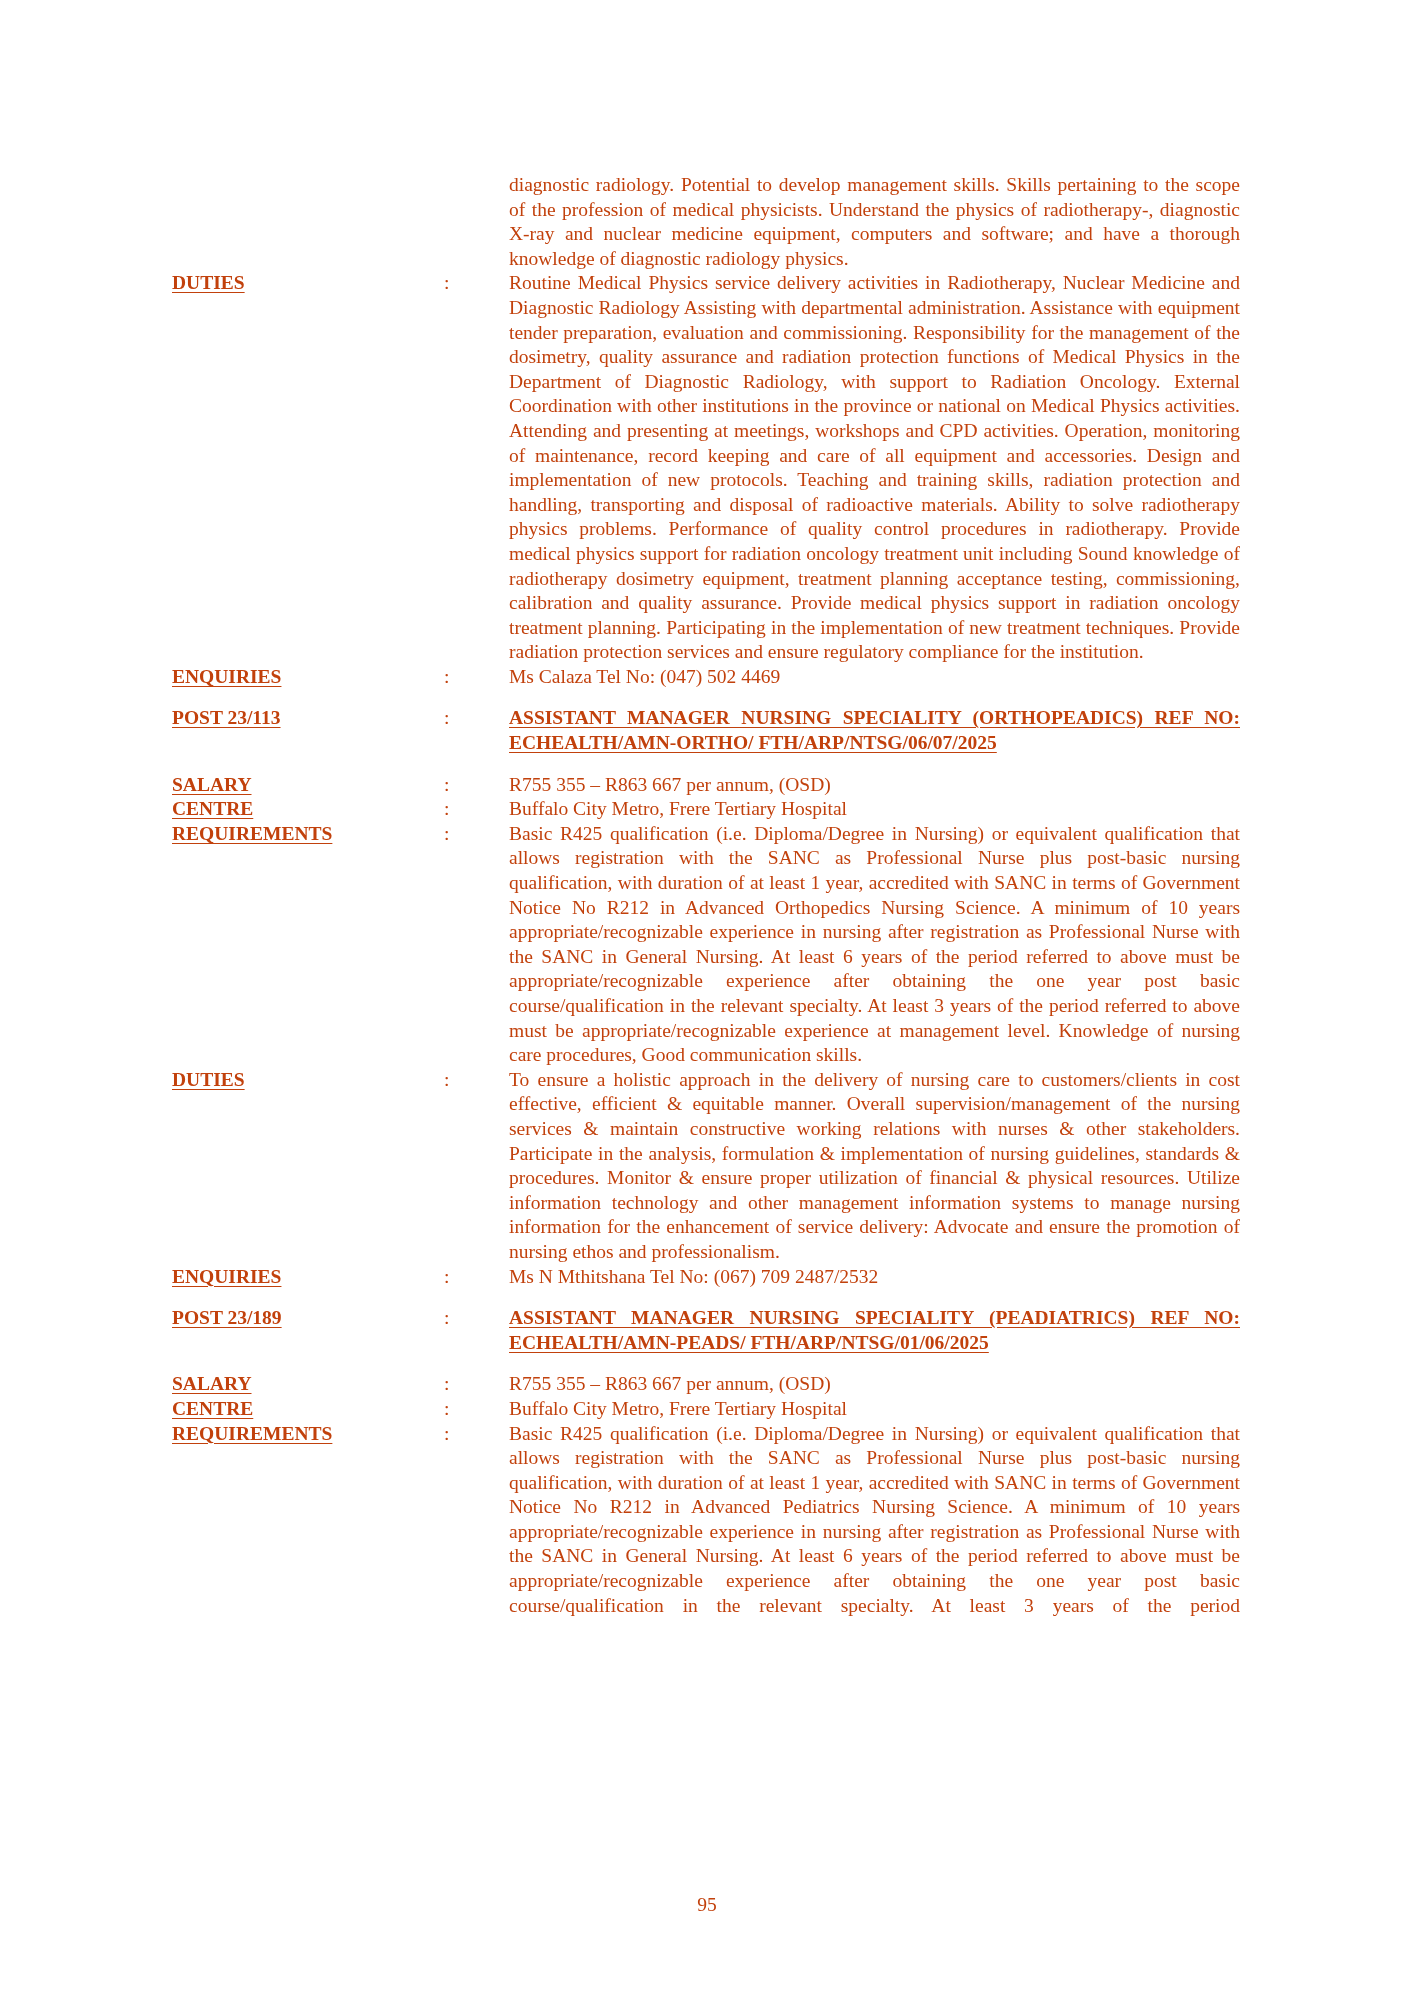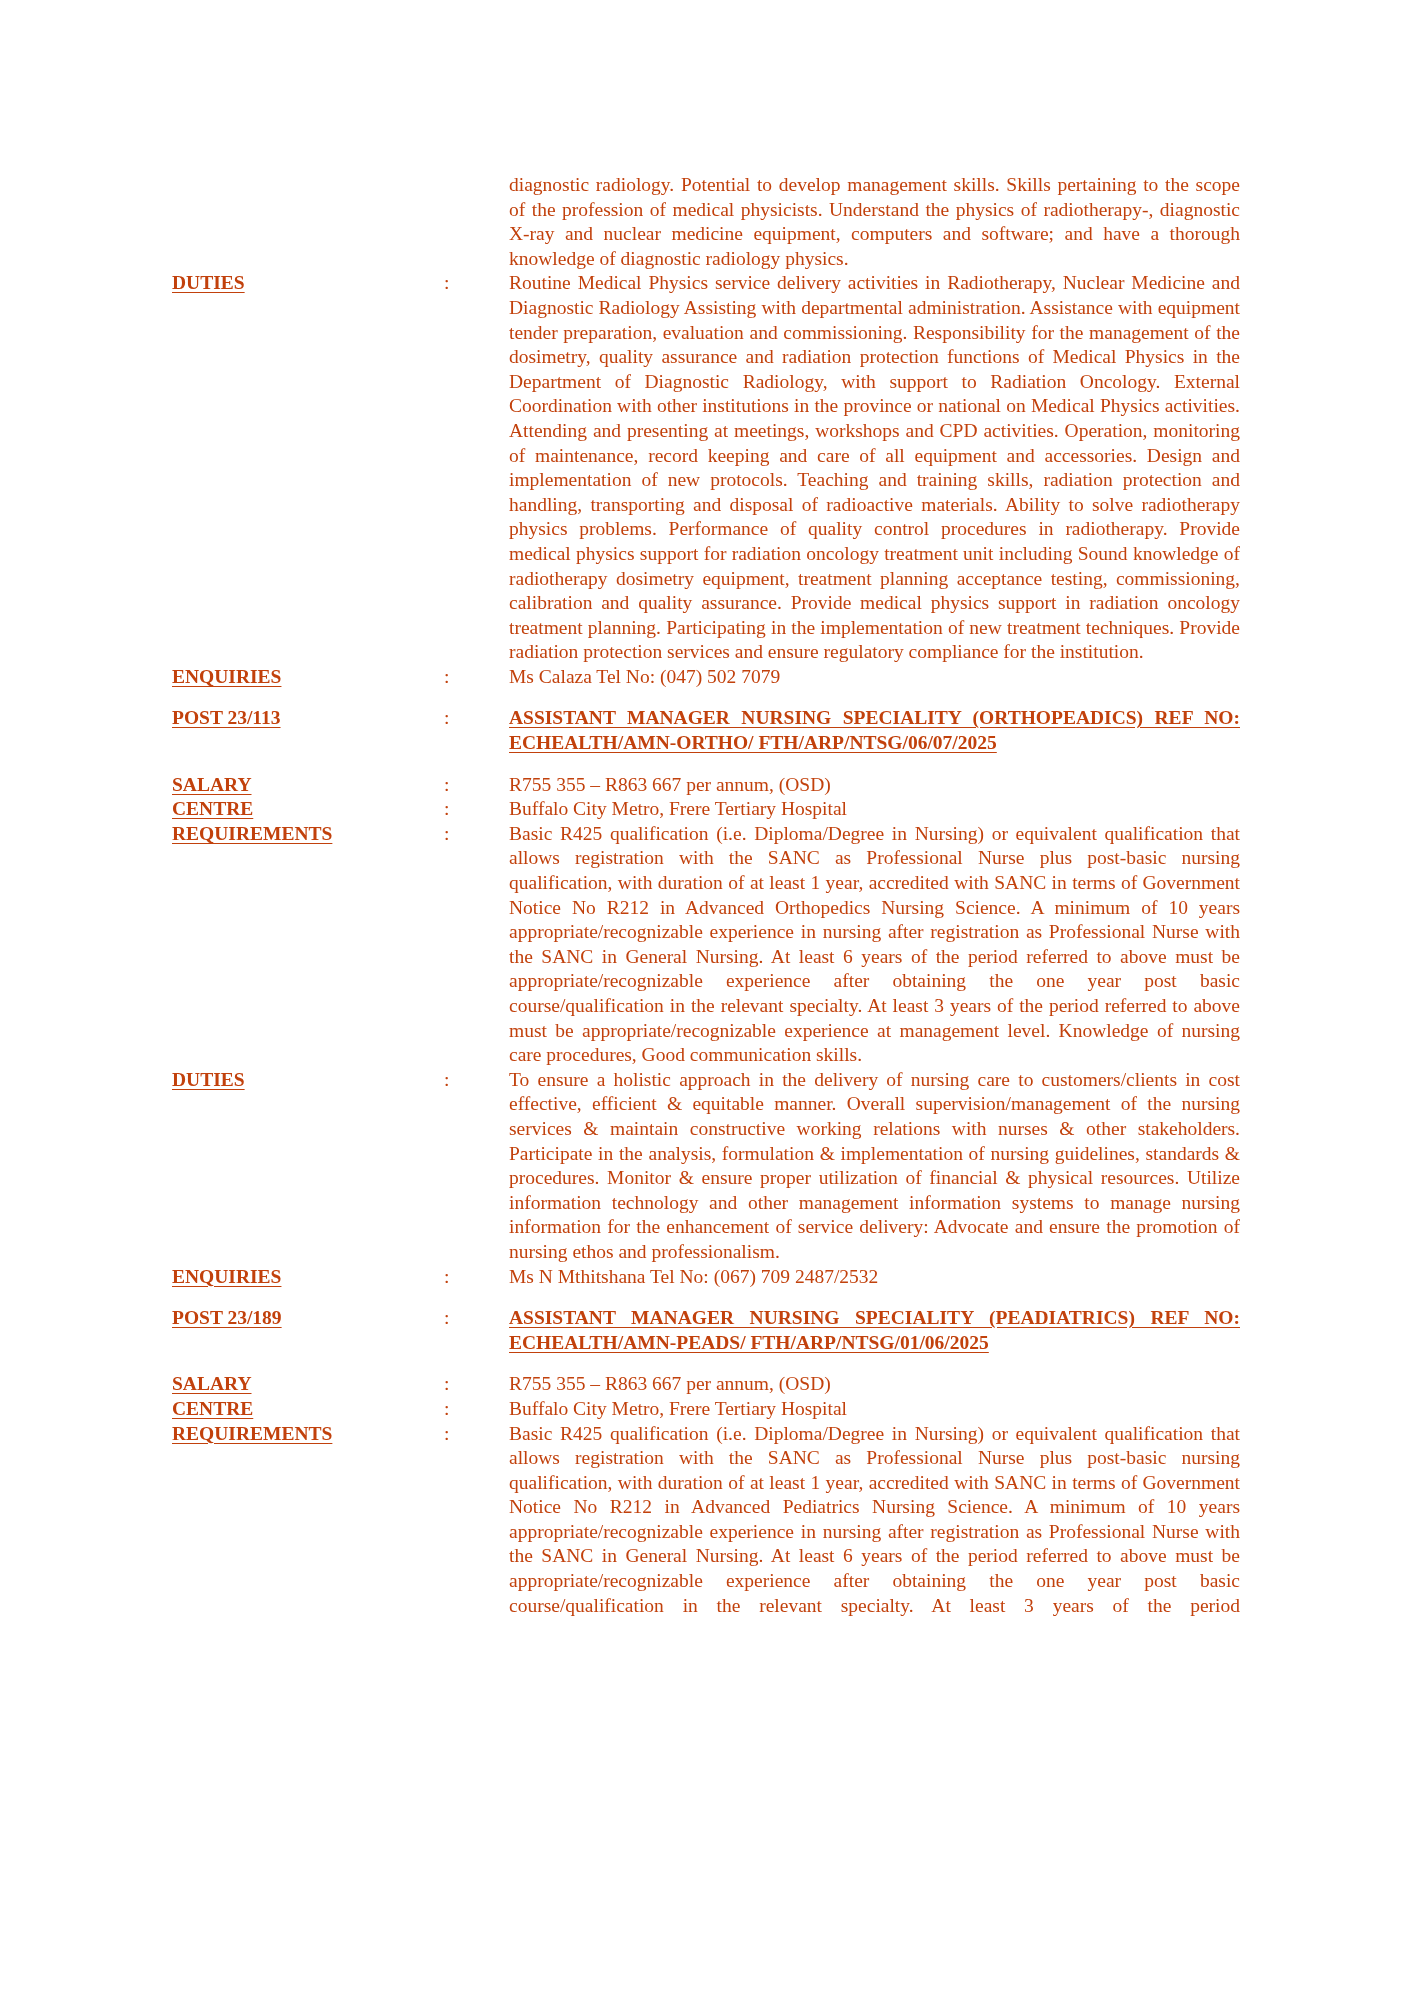--- a/index.html
+++ b/index.html
@@ -63,21 +63,21 @@
 
     <div class="row">
       <div class="label">DUTIES</div>
       <div class="sep">:</div>
       <div class="value">Routine Medical Physics service delivery activities in Radiotherapy, Nuclear Medicine and Diagnostic Radiology Assisting with departmental administration. Assistance with equipment tender preparation, evaluation and commissioning. Responsibility for the management of the dosimetry, quality assurance and radiation protection functions of Medical Physics in the Department of Diagnostic Radiology, with support to Radiation Oncology. External Coordination with other institutions in the province or national on Medical Physics activities. Attending and presenting at meetings, workshops and CPD activities. Operation, monitoring of maintenance, record keeping and care of all equipment and accessories. Design and implementation of new protocols. Teaching and training skills, radiation protection and handling, transporting and disposal of radioactive materials. Ability to solve radiotherapy physics problems. Performance of quality control procedures in radiotherapy. Provide medical physics support for radiation oncology treatment unit including Sound knowledge of radiotherapy dosimetry equipment, treatment planning acceptance testing, commissioning, calibration and quality assurance. Provide medical physics support in radiation oncology treatment planning. Participating in the implementation of new treatment techniques. Provide radiation protection services and ensure regulatory compliance for the institution.</div>
     </div>
 
     <div class="row">
       <div class="label">ENQUIRIES</div>
       <div class="sep">:</div>
-      <div class="value">Ms Calaza Tel No: (047) 502 7079</div>
+      <div class="value">Ms Calaza Tel No: (047) 502 4469</div>
     </div>
 
     <div class="row post">
       <div class="label">POST 23/113</div>
       <div class="sep">:</div>
       <div class="value">ASSISTANT MANAGER NURSING SPECIALITY (ORTHOPEADICS) REF NO: ECHEALTH/AMN-ORTHO/ FTH/ARP/NTSG/06/07/2025</div>
     </div>
 
     <div class="row">
       <div class="label">SALARY</div>
@@ -128,13 +128,14 @@
     </div>
 
     <div class="row">
       <div class="label">REQUIREMENTS</div>
       <div class="sep">:</div>
       <div class="value cut">Basic R425 qualification (i.e. Diploma/Degree in Nursing) or equivalent qualification that allows registration with the SANC as Professional Nurse plus post-basic nursing qualification, with duration of at least 1 year, accredited with SANC in terms of Government Notice No R212 in Advanced Pediatrics Nursing Science. A minimum of 10 years appropriate/recognizable experience in nursing after registration as Professional Nurse with the SANC in General Nursing. At least 6 years of the period referred to above must be appropriate/recognizable experience after obtaining the one year post basic course/qualification in the relevant specialty. At least 3 years of the period</div>
     </div>
 
   </div>
 
+  <div class="page-number">95</div>
 </div>
 
 </body></html>

